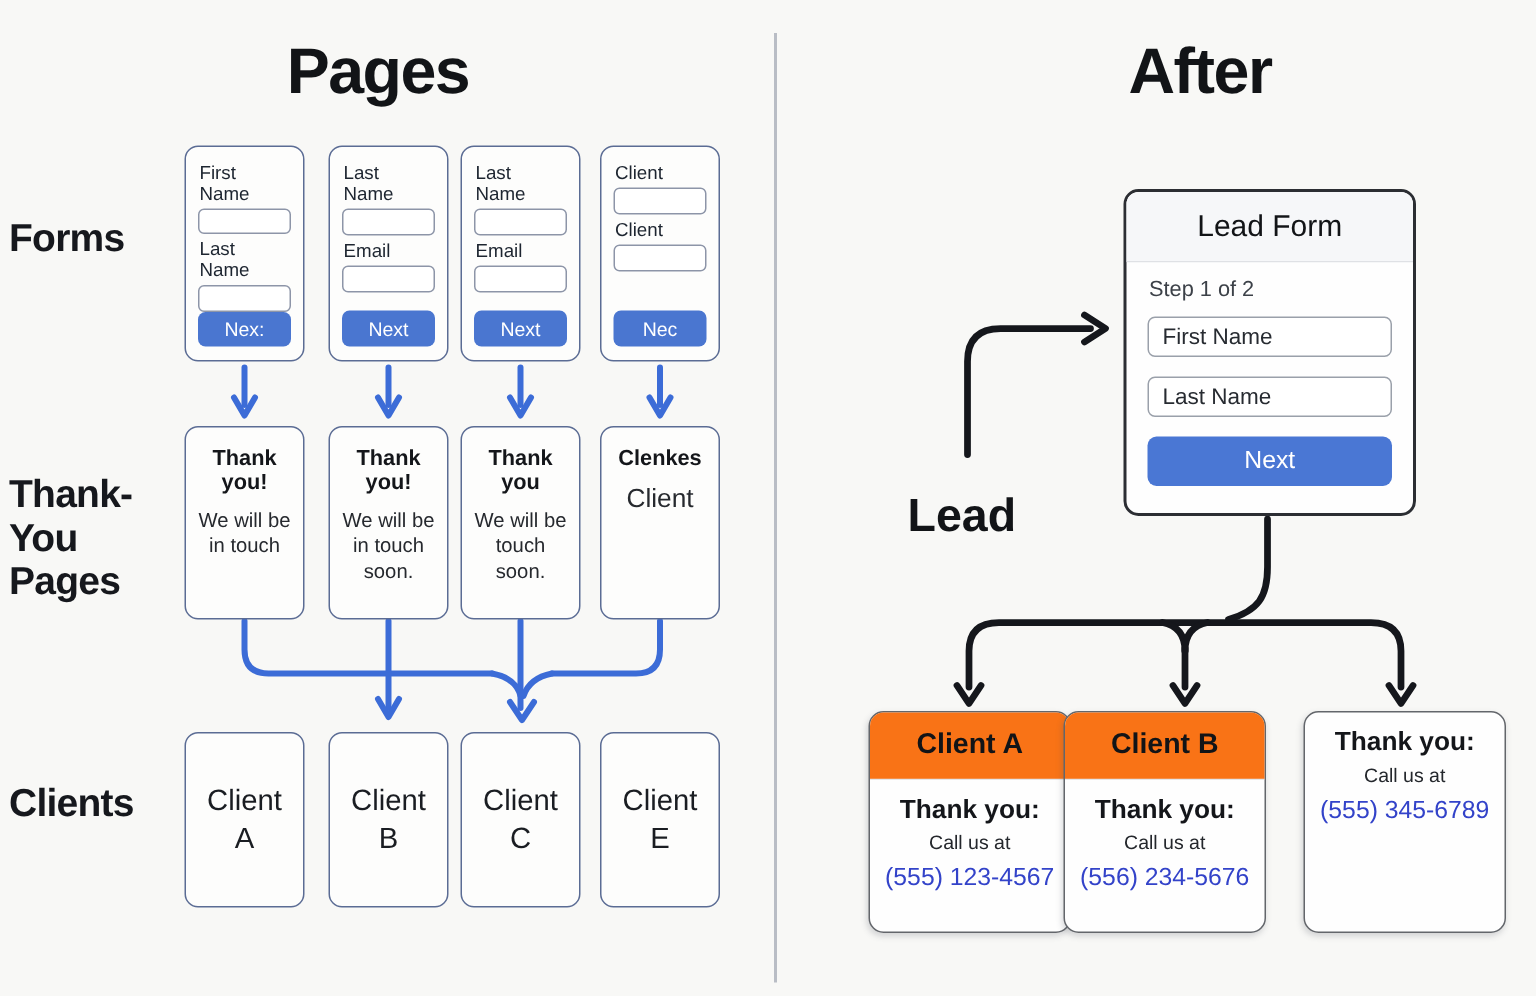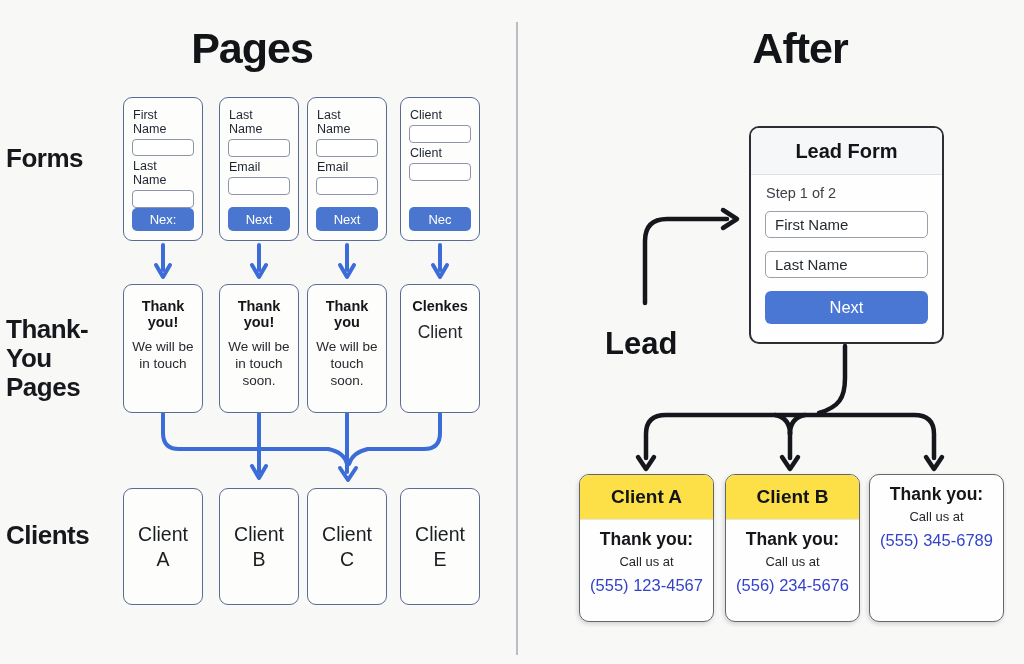--- a/index.html
+++ b/index.html
@@ -24,30 +24,30 @@
   .ty-body.big{font-size:17.5px; margin-top:10px;}
   .cl-card{top:488px; height:117px; display:flex; align-items:center; justify-content:center; text-align:center;}
   .cl-text{font-size:19.5px; font-weight:500; line-height:25px; color:#1a1d22;}
 
   
   .divider{position:absolute; left:516px; top:22px; width:2px; height:633px; background:#b9bdc5;}
 
   
   .lead-label{position:absolute; left:605px; top:326px; width:80px; font-size:31px; font-weight:700; color:#121417;}
   .lead-form{position:absolute; left:749px; top:126px; width:195px; height:218px; box-sizing:border-box; background:#fefefe; border:2px solid #2c2e33; border-radius:10px;}
-  .lf-header{height:46px; line-height:46px; text-align:center; font-size:20px; font-weight:700; color:#121417; background:#f6f7f9; border-bottom:1.5px solid #dfe1e5; border-radius:8px 8px 0 0;}
+  .lf-header{height:46px; line-height:46px; text-align:center; font-size:20px; font-weight:400; color:#121417; background:#f6f7f9; border-bottom:1.5px solid #dfe1e5; border-radius:8px 8px 0 0;}
   .lf-body{padding:10px 14px 0;}
   .lf-step{font-size:14.5px; color:#3c4148; margin:0 0 10px 1px;}
   .lf-input{display:block; width:100%; box-sizing:border-box; height:27px; border:1.5px solid #9aa0aa; border-radius:5px; background:#fff; font-size:15px; color:#20242a; padding:0 9px; margin-bottom:13px; outline:none; font-family:inherit;}
   .lf-input::placeholder{color:#272b31; opacity:1;}
   .lf-btn{display:block; width:100%; height:33px; background:#4a77d4; color:#fff; border:none; border-radius:6px; font-size:16.5px; font-family:inherit; cursor:pointer;}
 
   .acard{position:absolute; top:474px; width:135px; height:148px; box-sizing:border-box; background:#fefefe; border:1.5px solid #63666b; border-radius:10px; box-shadow:-1px 2px 4px rgba(70,75,85,.22); text-align:center;}
-  .acard.a1{left:579px;} .acard.a2{left:725px;} .acard.a3{left:869px;}
-  .a-header{height:44px; line-height:44px; font-size:19px; font-weight:700; color:#121417; background:#fde047; border-bottom:1px solid #e4e6e9; border-radius:9px 9px 0 0;}
+  .acard.a1{left:579px;} .acard.a2{left:709px;} .acard.a3{left:869px;}
+  .a-header{height:44px; line-height:44px; font-size:19px; font-weight:700; color:#121417; background:#f97316; border-bottom:1px solid #e4e6e9; border-radius:9px 9px 0 0;}
   .a-thanks{font-size:17.5px; font-weight:700; color:#14161a; margin-top:9px;}
   .a-call{font-size:13px; color:#24272c; margin-top:4px;}
   .a-phone{font-size:16.5px; color:#3343c9; margin-top:7px; cursor:pointer;}
 </style>
 </head>
 <body>
 
 <div id="stage">
 
   <svg class="connectors" width="1024" height="664" viewBox="0 0 1024 664">

